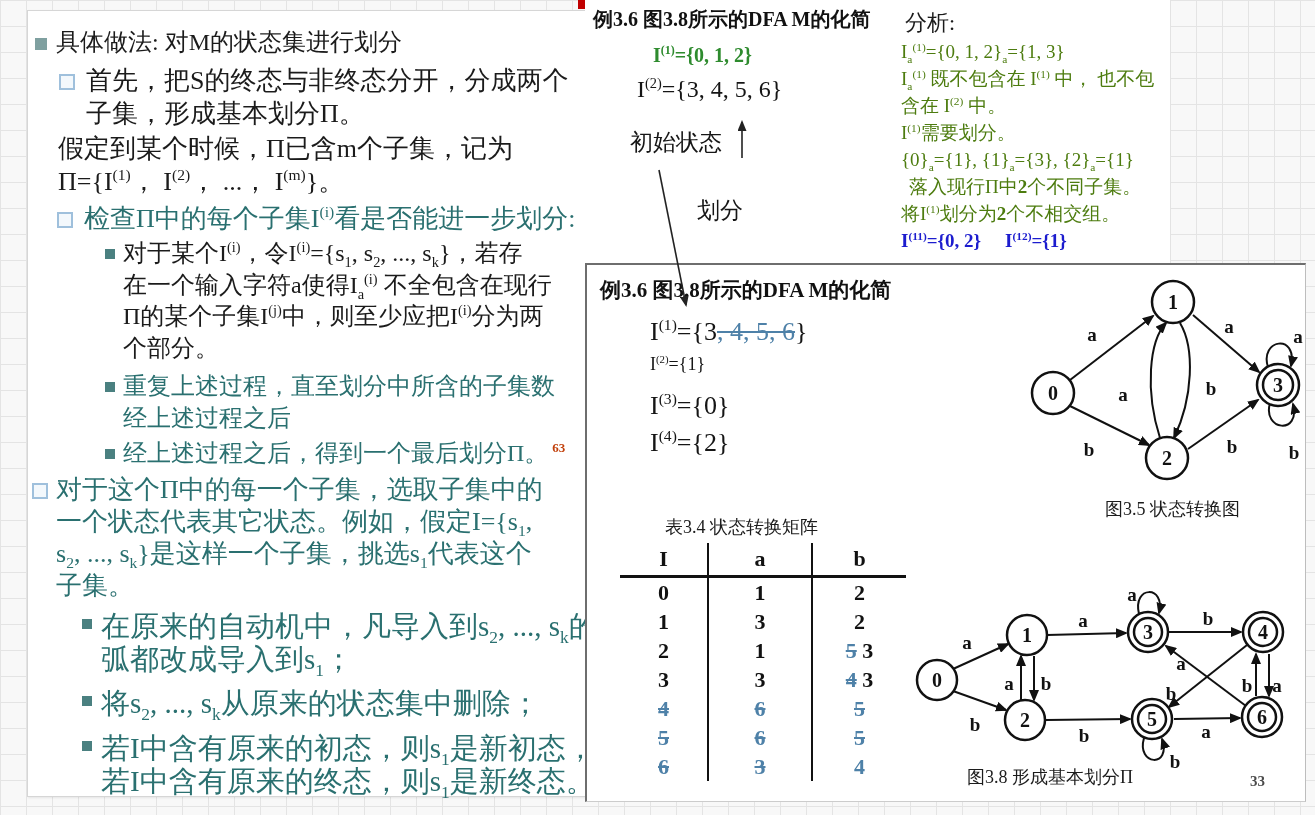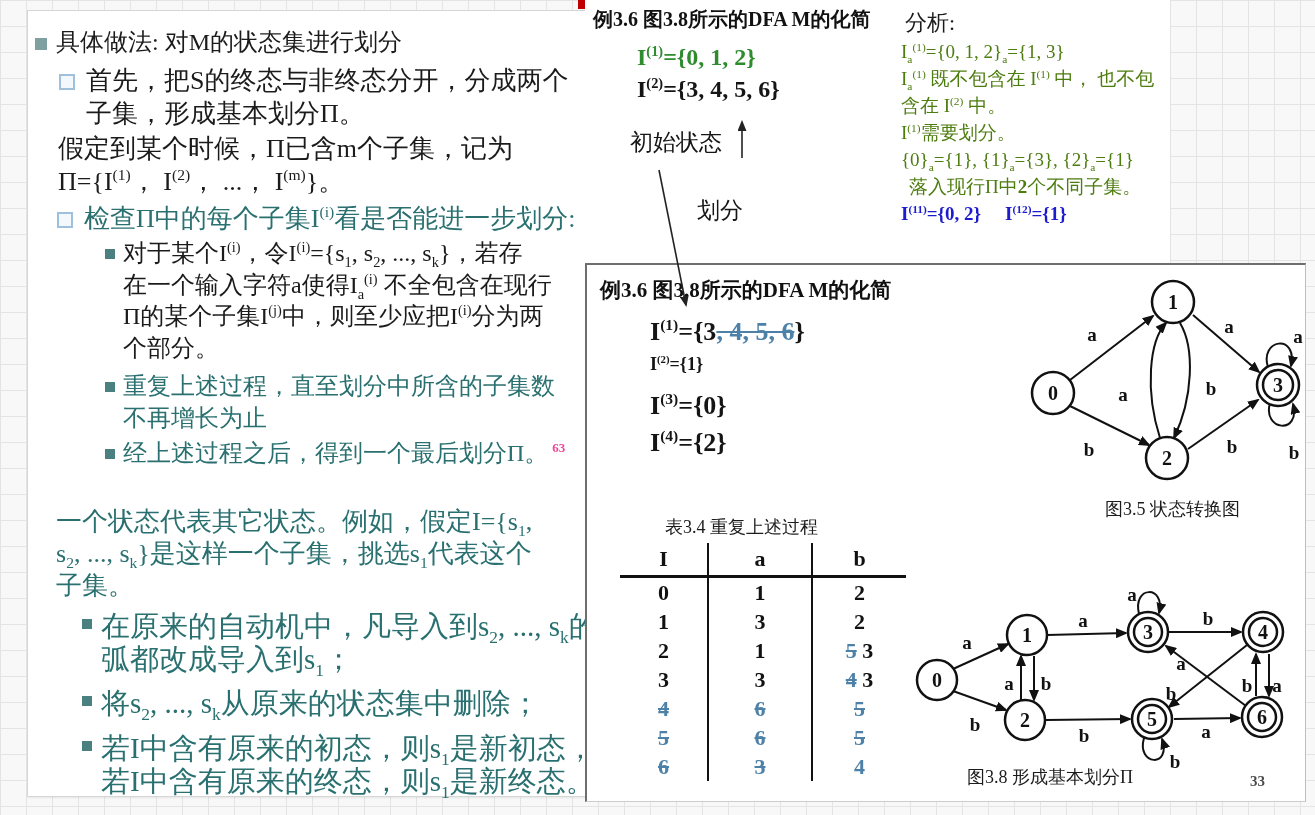--- a/index.html
+++ b/index.html
@@ -18,24 +18,24 @@
   .teal{color:#2A7070;}
   .f24{font-size:24px;} .f26{font-size:26px;} .f25{font-size:29px;}
   .bullet{position:absolute;display:block;}
   .b1{width:12px;height:12px;background:#7FA0A0;top:9px;}
   .b2{width:12px;height:12px;border:2px solid #9FC0DC;background:#F3F8FC;top:8px;}
   .b3{width:10px;height:10px;background:#4A8080;top:9px;}
   sup{font-size:60%;vertical-align:super;line-height:0;}
   sub{font-size:60%;vertical-align:sub;line-height:0;}
   .strk{color:#4E81A8;text-decoration:line-through;}
   .tlc{color:#4E81A8;}
-  .pgnum{font-size:13px;font-weight:bold;color:#ec4899;vertical-align:super;margin-left:4px;}
+  .pgnum{font-size:13px;font-weight:bold;color:#c2410c;vertical-align:super;margin-left:4px;}
   .title{font-weight:bold;color:#111;}
   .green{color:#2E8B2E;font-weight:600;}
-  .setline{font-weight:700;color:#151515;}
+  .setline{font-weight:400;color:#151515;}
   .an-line{position:relative;font-size:19px;color:#4d7c0f;line-height:27px;white-space:nowrap;}
   .result{color:#1C1CCE;font-weight:bold;}
   #trans-table{border-collapse:collapse;font-weight:bold;font-size:22px;color:#111;}
   #trans-table th,#trans-table td{text-align:center;padding:0;height:29px;}
   #trans-table thead th{border-bottom:3px solid #111;height:32px;}
   .cI{width:87px;} .ca{width:102px;border-left:2px solid #111;border-right:2px solid #111;} .cb{width:93px;}
   .caption{position:absolute;font-size:18px;color:#1c1c1c;white-space:nowrap;}
   svg text{font-family:"Liberation Serif","DejaVu Serif",serif;}
   .nlbl{font-size:20px;font-weight:bold;fill:#111;}
   .elbl{font-size:19px;font-weight:bold;fill:#111;}
@@ -55,58 +55,60 @@
     <div class="ln blk f26" style="left:58px;top:55px"><span class="bullet b2" style="left:-27px"></span><span>首先，把S的终态与非终态分开，分成两个</span></div>
     <div class="ln blk f26" style="left:30px;top:123px"><span>假定到某个时候，Π已含m个子集，记为</span></div>
     <div class="ln blk f26" style="left:58px;top:88px"><span>子集，形成基本划分Π。</span></div>
     <div class="ln blk f26" style="left:30px;top:156px"><span>Π={I<sup>(1)</sup>， I<sup>(2)</sup>， ...， I<sup>(m)</sup>}。</span></div>
     <div class="ln teal f26" style="left:56px;top:193px"><span class="bullet b2" style="left:-27px"></span><span>检查Π中的每个子集I<sup>(i)</sup>看是否能进一步划分:</span></div>
     <div class="ln blk f24" style="left:95px;top:229px"><span class="bullet b3" style="left:-18px"></span><span>对于某个I<sup>(i)</sup>，令I<sup>(i)</sup>={s<sub>1</sub>, s<sub>2</sub>, ..., s<sub>k</sub>}，若存</span></div>
     <div class="ln blk f24" style="left:95px;top:261px"><span>在一个输入字符a使得I<sub>a</sub><sup>(i)</sup> 不全包含在现行</span></div>
     <div class="ln blk f24" style="left:95px;top:292px"><span>Π的某个子集I<sup>(j)</sup>中，则至少应把I<sup>(i)</sup>分为两</span></div>
     <div class="ln blk f24" style="left:95px;top:324px"><span>个部分。</span></div>
     <div class="ln teal f24" style="left:95px;top:362px"><span class="bullet b3" style="left:-18px"></span><span>重复上述过程，直至划分中所含的子集数</span></div>
-    <div class="ln teal f24" style="left:95px;top:394px"><span>不再增长为止</span></div>
+    <div class="ln teal f24" style="left:95px;top:394px"><span>经上述过程之后</span></div>
     <div class="ln teal f24" style="left:95px;top:429px"><span class="bullet b3" style="left:-18px"></span><span>经上述过程之后，得到一个最后划分Π。</span><span class="pgnum">63</span></div>
+    <div class="ln teal f26" style="left:28px;top:464px"><span class="bullet b2" style="left:-24px"></span><span>对于这个Π中的每一个子集，选取子集中的</span></div>
     <div class="ln teal f26" style="left:28px;top:496px"><span>一个状态代表其它状态。例如，假定I={s<sub>1</sub>,</span></div>
     <div class="ln teal f26" style="left:28px;top:528px"><span>s<sub>2</sub>, ..., s<sub>k</sub>}是这样一个子集，挑选s<sub>1</sub>代表这个</span></div>
     <div class="ln teal f26" style="left:28px;top:560px"><span>子集。</span></div>
     <div class="ln teal f25" style="left:73px;top:599px"><span class="bullet b3" style="left:-19px"></span><span>在原来的自动机中，凡导入到s<sub>2</sub>, ..., s<sub>k</sub>的</span></div>
     <div class="ln teal f25" style="left:73px;top:632px"><span>弧都改成导入到s<sub>1</sub>；</span></div>
     <div class="ln teal f25" style="left:73px;top:676px"><span class="bullet b3" style="left:-19px"></span><span>将s<sub>2</sub>, ..., s<sub>k</sub>从原来的状态集中删除；</span></div>
     <div class="ln teal f25" style="left:73px;top:721px"><span class="bullet b3" style="left:-19px"></span><span>若I中含有原来的初态，则s<sub>1</sub>是新初态，</span></div>
     <div class="ln teal f25" style="left:73px;top:754px"><span>若I中含有原来的终态，则s<sub>1</sub>是新终态。</span></div>
   </div>
 
   <div id="topright-slide" class="slide">
     <div class="ln title" style="left:8px;top:8px;font-size:20px">例3.6 图3.8所示的DFA M的化简</div>
-    <div class="ln green" style="left:52px;top:44px;font-size:24px">I<sup>(1)</sup>={0, 1, 2}</div>
+    <div class="ln green" style="left:68px;top:44px;font-size:20px">I<sup>(1)</sup>={0, 1, 2}</div>
     <div class="ln setline" style="left:52px;top:76px;font-size:24px">I<sup>(2)</sup>={3, 4, 5, 6}</div>
     <div class="ln bigzh" style="left:45px;top:130px">初始状态</div>
     <div class="ln bigzh" style="left:112px;top:198px">划分</div>
     <div class="ln blk" style="left:320px;top:10px;font-size:22px">分析:</div>
     <div style="position:absolute;left:316px;top:38px">
       <div class="an-line">I<sub>a</sub><sup>(1)</sup>={0, 1, 2}<sub>a</sub>={1, 3}</div>
       <div class="an-line">I<sub>a</sub><sup>(1)</sup> 既不包含在 I<sup>(1)</sup> 中， 也不包</div>
       <div class="an-line">含在 I<sup>(2)</sup> 中。</div>
       <div class="an-line">I<sup>(1)</sup>需要划分。</div>
       <div class="an-line">{0}<sub>a</sub>={1}, {1}<sub>a</sub>={3}, {2}<sub>a</sub>={1}</div>
       <div class="an-line" style="padding-left:8px">落入现行Π中<b>2</b>个不同子集。</div>
+      <div class="an-line">将I<sup>(1)</sup>划分为<b>2</b>个不相交组。</div>
       <div class="an-line result"><span>I<sup>(11)</sup>={0, 2}</span><span style="margin-left:24px">I<sup>(12)</sup>={1}</span></div>
     </div>
   </div>
 
   <div id="bottom-slide" class="slide">
     <div class="ln title" style="left:13px;top:13px;font-size:21px">例3.6 图3.8所示的DFA M的化简</div>
     <div class="ln setline" style="left:63px;top:52px;font-size:26px">I<sup>(1)</sup>={3<span class="strk">, 4, 5, 6</span>}</div>
     <div class="ln setline" style="left:63px;top:89px;font-size:18px">I<sup>(2)</sup>={1}</div>
     <div class="ln setline" style="left:63px;top:126px;font-size:26px">I<sup>(3)</sup>={0}</div>
     <div class="ln setline" style="left:63px;top:163px;font-size:26px">I<sup>(4)</sup>={2}</div>
 
-    <div class="caption" style="left:78px;top:250px">表3.4 重复上述过程</div>
+    <div class="caption" style="left:78px;top:250px">表3.4 状态转换矩阵</div>
     <table id="trans-table" style="position:absolute;left:33px;top:278px">
       <thead>
         <tr>
           <th class="cI">I</th>
           <th class="ca">a</th>
           <th class="cb">b</th>
         </tr>
       </thead>
       <tbody>
         <tr>

